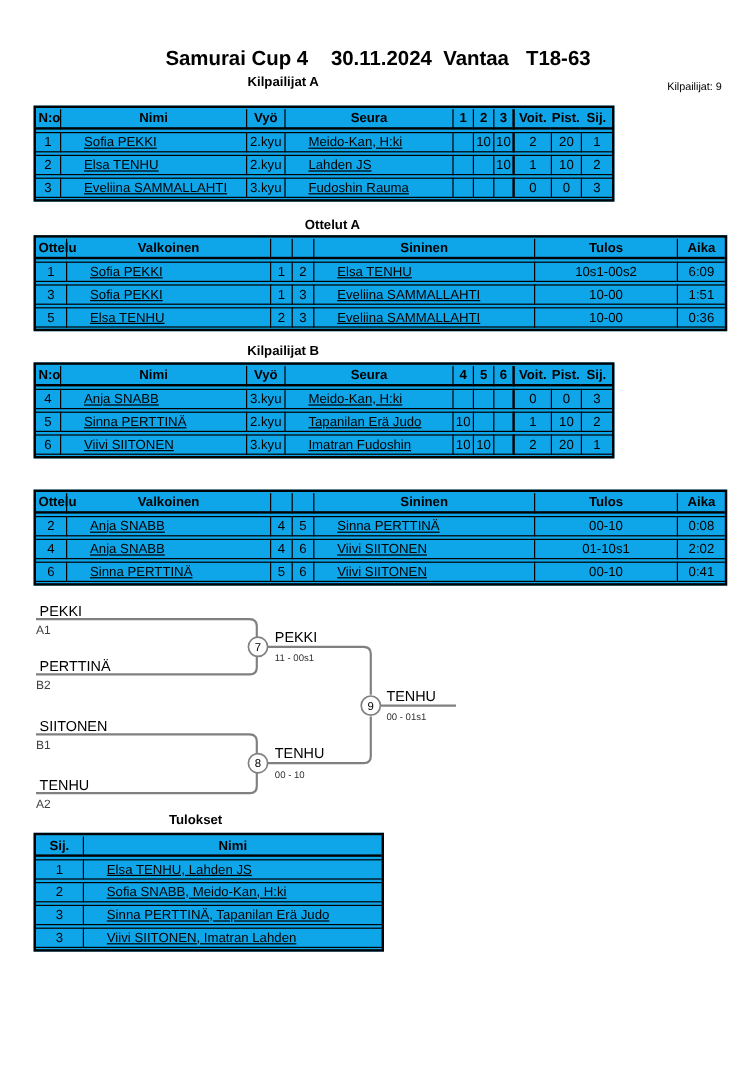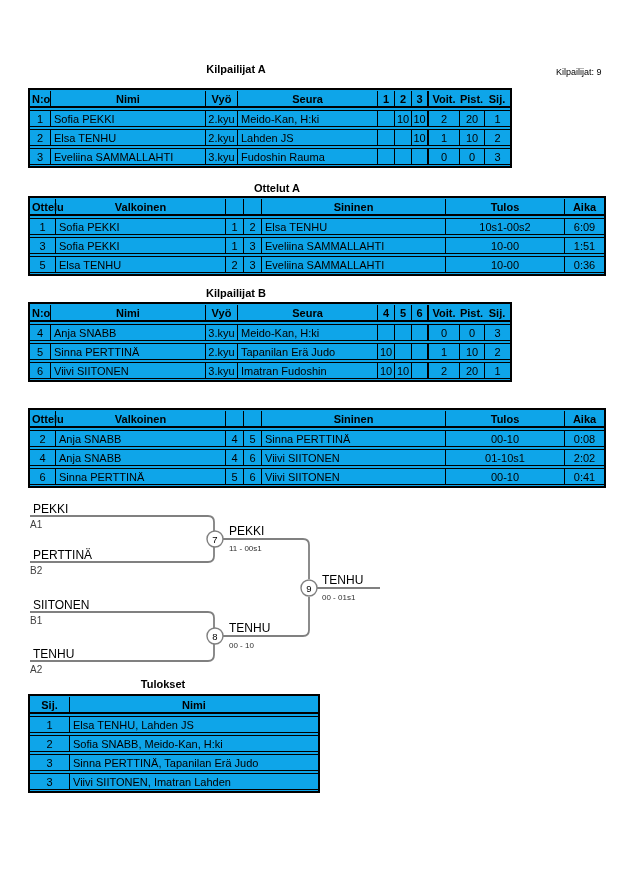--- a/index.html
+++ b/index.html
@@ -13,36 +13,37 @@
   table.t{width:100%;border-collapse:separate;border-spacing:0 2px;table-layout:fixed;
           font-size:11px;margin-top:-1px;margin-bottom:-1px;}
   table.t th{font-weight:bold;height:15px;padding:0;border-bottom:2px solid #000;
              text-align:center;overflow:visible;white-space:nowrap;}
   table.t th.hl{text-align:left;padding-left:2px;}
   table.t th+th{border-left:1px solid #000;}
   table.t th.nosep{border-left:none;}
   table.t td{height:15px;padding:0;border-top:1px solid #000;border-bottom:1px solid #000;
              text-align:center;white-space:nowrap;overflow:hidden;}
   table.t td+td{border-left:1px solid #000;}
-  table.t .lft{text-align:left;padding-left:3px;}
+  table.t .lft{text-align:left;padding-left:19px;text-decoration:underline;}
   table.t .thick{border-left:2px solid #000 !important;margin-left:43px;}
   .bracket{position:absolute;left:0;top:495px;width:630px;height:185px;}
   .bracket path{fill:none;stroke:#808080;stroke-width:1.8;}
   .bracket circle{fill:#fff;stroke:#808080;stroke-width:1.4;}
   .bracket text{font-family:"Liberation Sans","DejaVu Sans",sans-serif;fill:#000;}
   .bracket .bname{font-size:12px;}
   .bracket .bcode{font-size:10px;fill:#404040;}
   .bracket .bscore{font-size:8px;fill:#303030;}
   .bracket .bnum{font-size:9.5px;text-anchor:middle;}
 </style>
 </head>
 <body>
 
 <div class="page">
 
+  <div class="title">Samurai Cup 4    30.11.2024  Vantaa   T18-63</div>
   <div class="count">Kilpailijat: 9</div>
 
   <div class="sec-label" style="left:236px;top:63px;">Kilpailijat A</div>
   <div class="sec-label" style="left:277px;top:182px;">Ottelut A</div>
   <div class="sec-label" style="left:236px;top:287px;">Kilpailijat B</div>
   <div class="sec-label" style="left:277px;top:369px;">Ottelut B</div>
   <div class="sec-label" style="left:163px;top:678px;">Tulokset</div>
 
   <div class="twrap" style="left:28px;top:88px;width:484px;">
     <table class="t">

